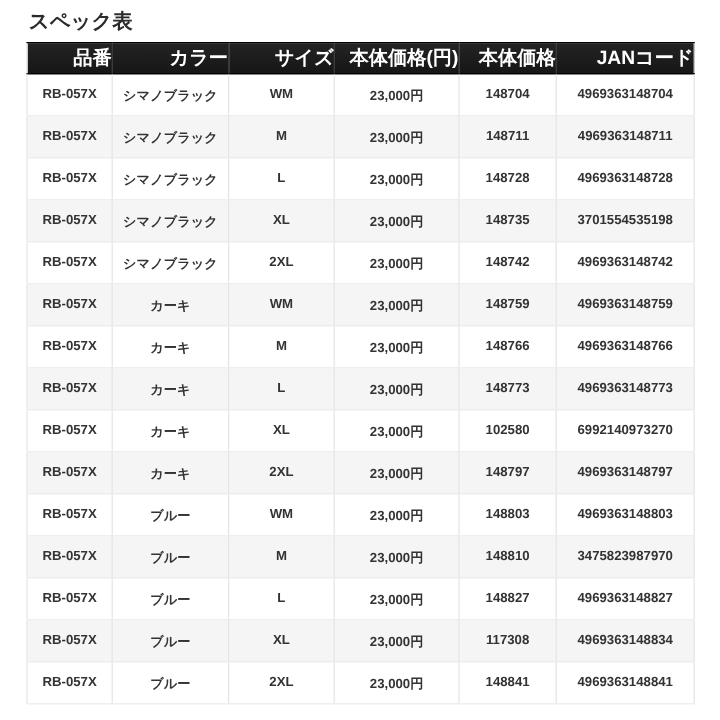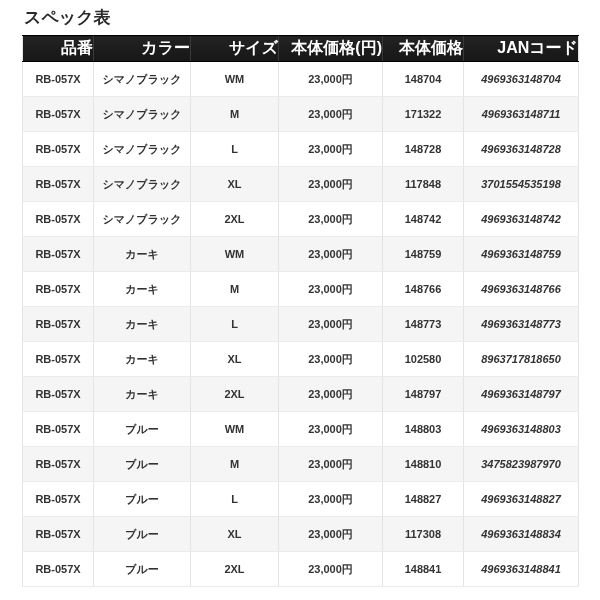--- a/index.html
+++ b/index.html
@@ -48,21 +48,21 @@
     padding: 0;
     text-align: center;
     vertical-align: middle;
     font-size: 11px;
     font-weight: bold;
     color: #333333;
     background: #ffffff;
     border-right: 1px solid #e4e4e4;
     border-bottom: 1px solid #ececec;
   }
-  table.spec td:last-child { border-right: none; font-style: italic; }
+  table.spec td:last-child { border-right: none; }
   table.spec tr.alt td { background: #f5f5f5; }
 </style>
 </head>
 <body>
 
 <div class="page">
   <h1 class="title">スペック表</h1>
 
   <table class="spec">
     <colgroup>
@@ -90,37 +90,37 @@
           <td>WM</td>
           <td>23,000円</td>
           <td>148704</td>
           <td>4969363148704</td>
         </tr>
         <tr class="alt">
           <td>RB-057X</td>
           <td>シマノブラック</td>
           <td>M</td>
           <td>23,000円</td>
-          <td>171322</td>
+          <td>148711</td>
           <td>4969363148711</td>
         </tr>
         <tr>
           <td>RB-057X</td>
           <td>シマノブラック</td>
           <td>L</td>
           <td>23,000円</td>
           <td>148728</td>
           <td>4969363148728</td>
         </tr>
         <tr class="alt">
           <td>RB-057X</td>
           <td>シマノブラック</td>
           <td>XL</td>
           <td>23,000円</td>
-          <td>117848</td>
+          <td>148735</td>
           <td>3701554535198</td>
         </tr>
         <tr>
           <td>RB-057X</td>
           <td>シマノブラック</td>
           <td>2XL</td>
           <td>23,000円</td>
           <td>148742</td>
           <td>4969363148742</td>
         </tr>
@@ -147,21 +147,21 @@
           <td>23,000円</td>
           <td>148773</td>
           <td>4969363148773</td>
         </tr>
         <tr>
           <td>RB-057X</td>
           <td>カーキ</td>
           <td>XL</td>
           <td>23,000円</td>
           <td>102580</td>
-          <td>8963717818650</td>
+          <td>6992140973270</td>
         </tr>
         <tr class="alt">
           <td>RB-057X</td>
           <td>カーキ</td>
           <td>2XL</td>
           <td>23,000円</td>
           <td>148797</td>
           <td>4969363148797</td>
         </tr>
         <tr>

